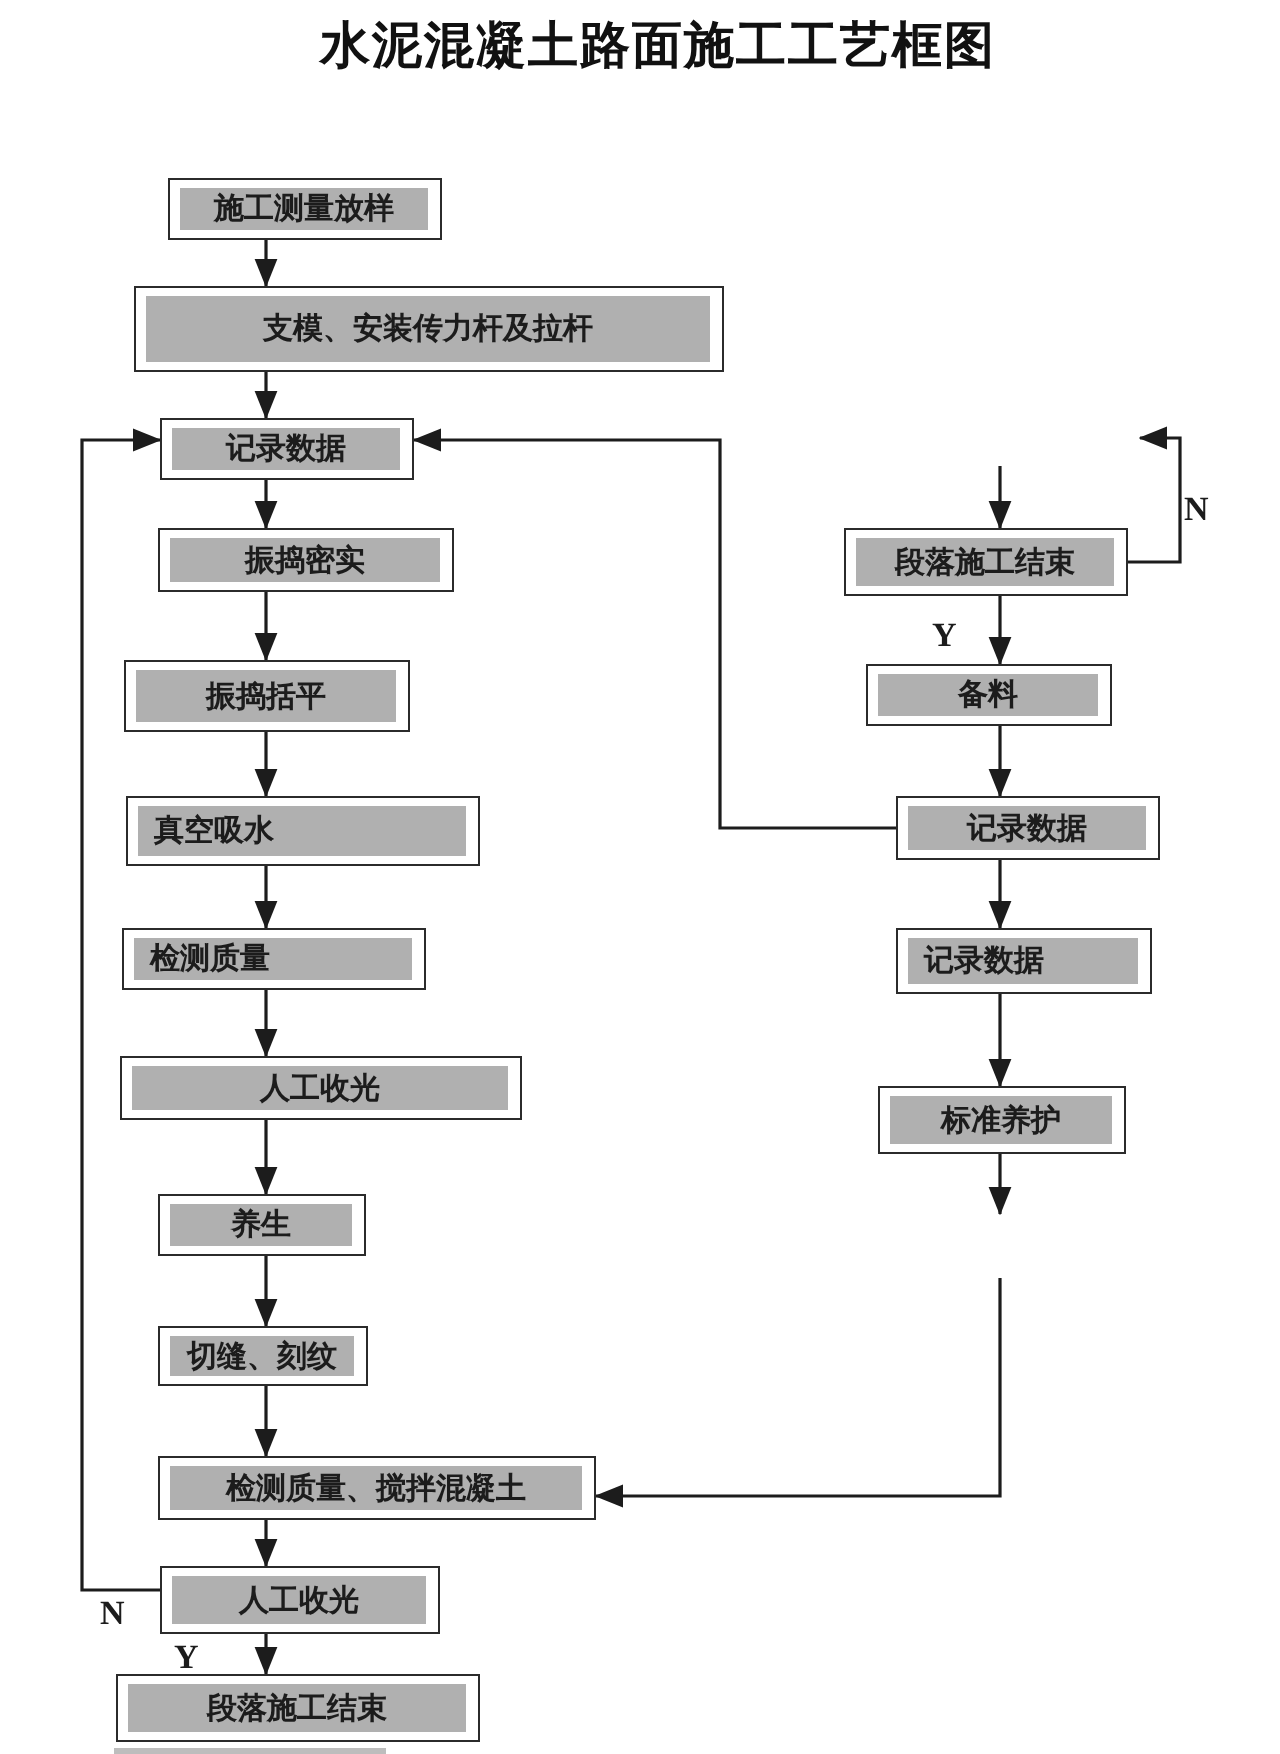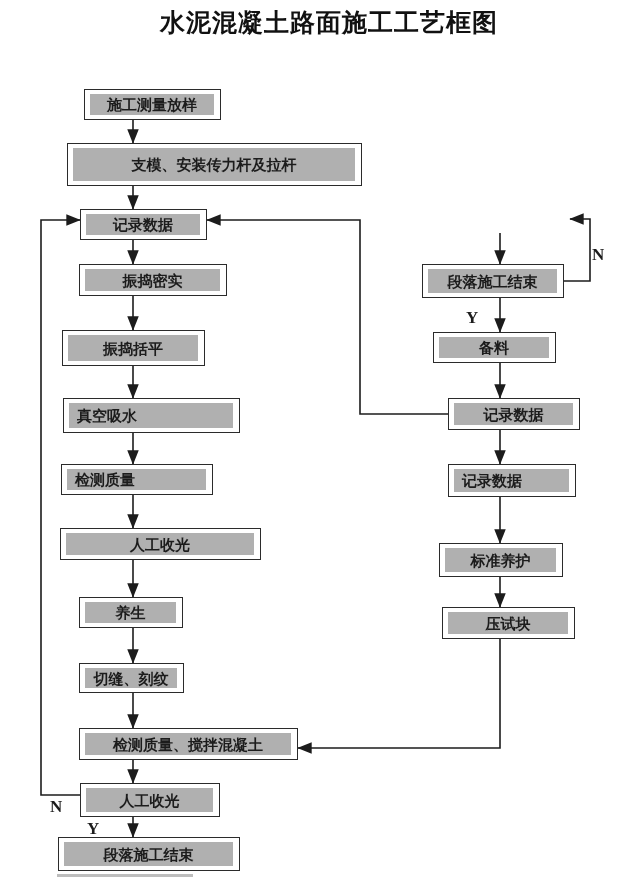--- a/index.html
+++ b/index.html
@@ -158,25 +158,20 @@
   <div class="node left" style="left:448px;top:464px;width:128px;height:33px">
     <div class="bar">
         <span class="lbl">记录数据</span>
       </div>
   </div>
   <div class="node" style="left:439px;top:543px;width:124px;height:34px">
     <div class="bar">
         <span class="lbl">标准养护</span>
       </div>
   </div>
-  <div class="node" style="left:442px;top:607px;width:133px;height:32px">
-    <div class="bar">
-        <span class="lbl">压试块</span>
-      </div>
-  </div>
 
   <div class="edge-label" style="left:592px;top:246px;">N</div>
   <div class="edge-label" style="left:466px;top:309px;">Y</div>
   <div class="edge-label" style="left:50px;top:798px;">N</div>
   <div class="edge-label" style="left:87px;top:820px;">Y</div>
 
   <div class="cropped-strip"></div>
 
 </div>
 

